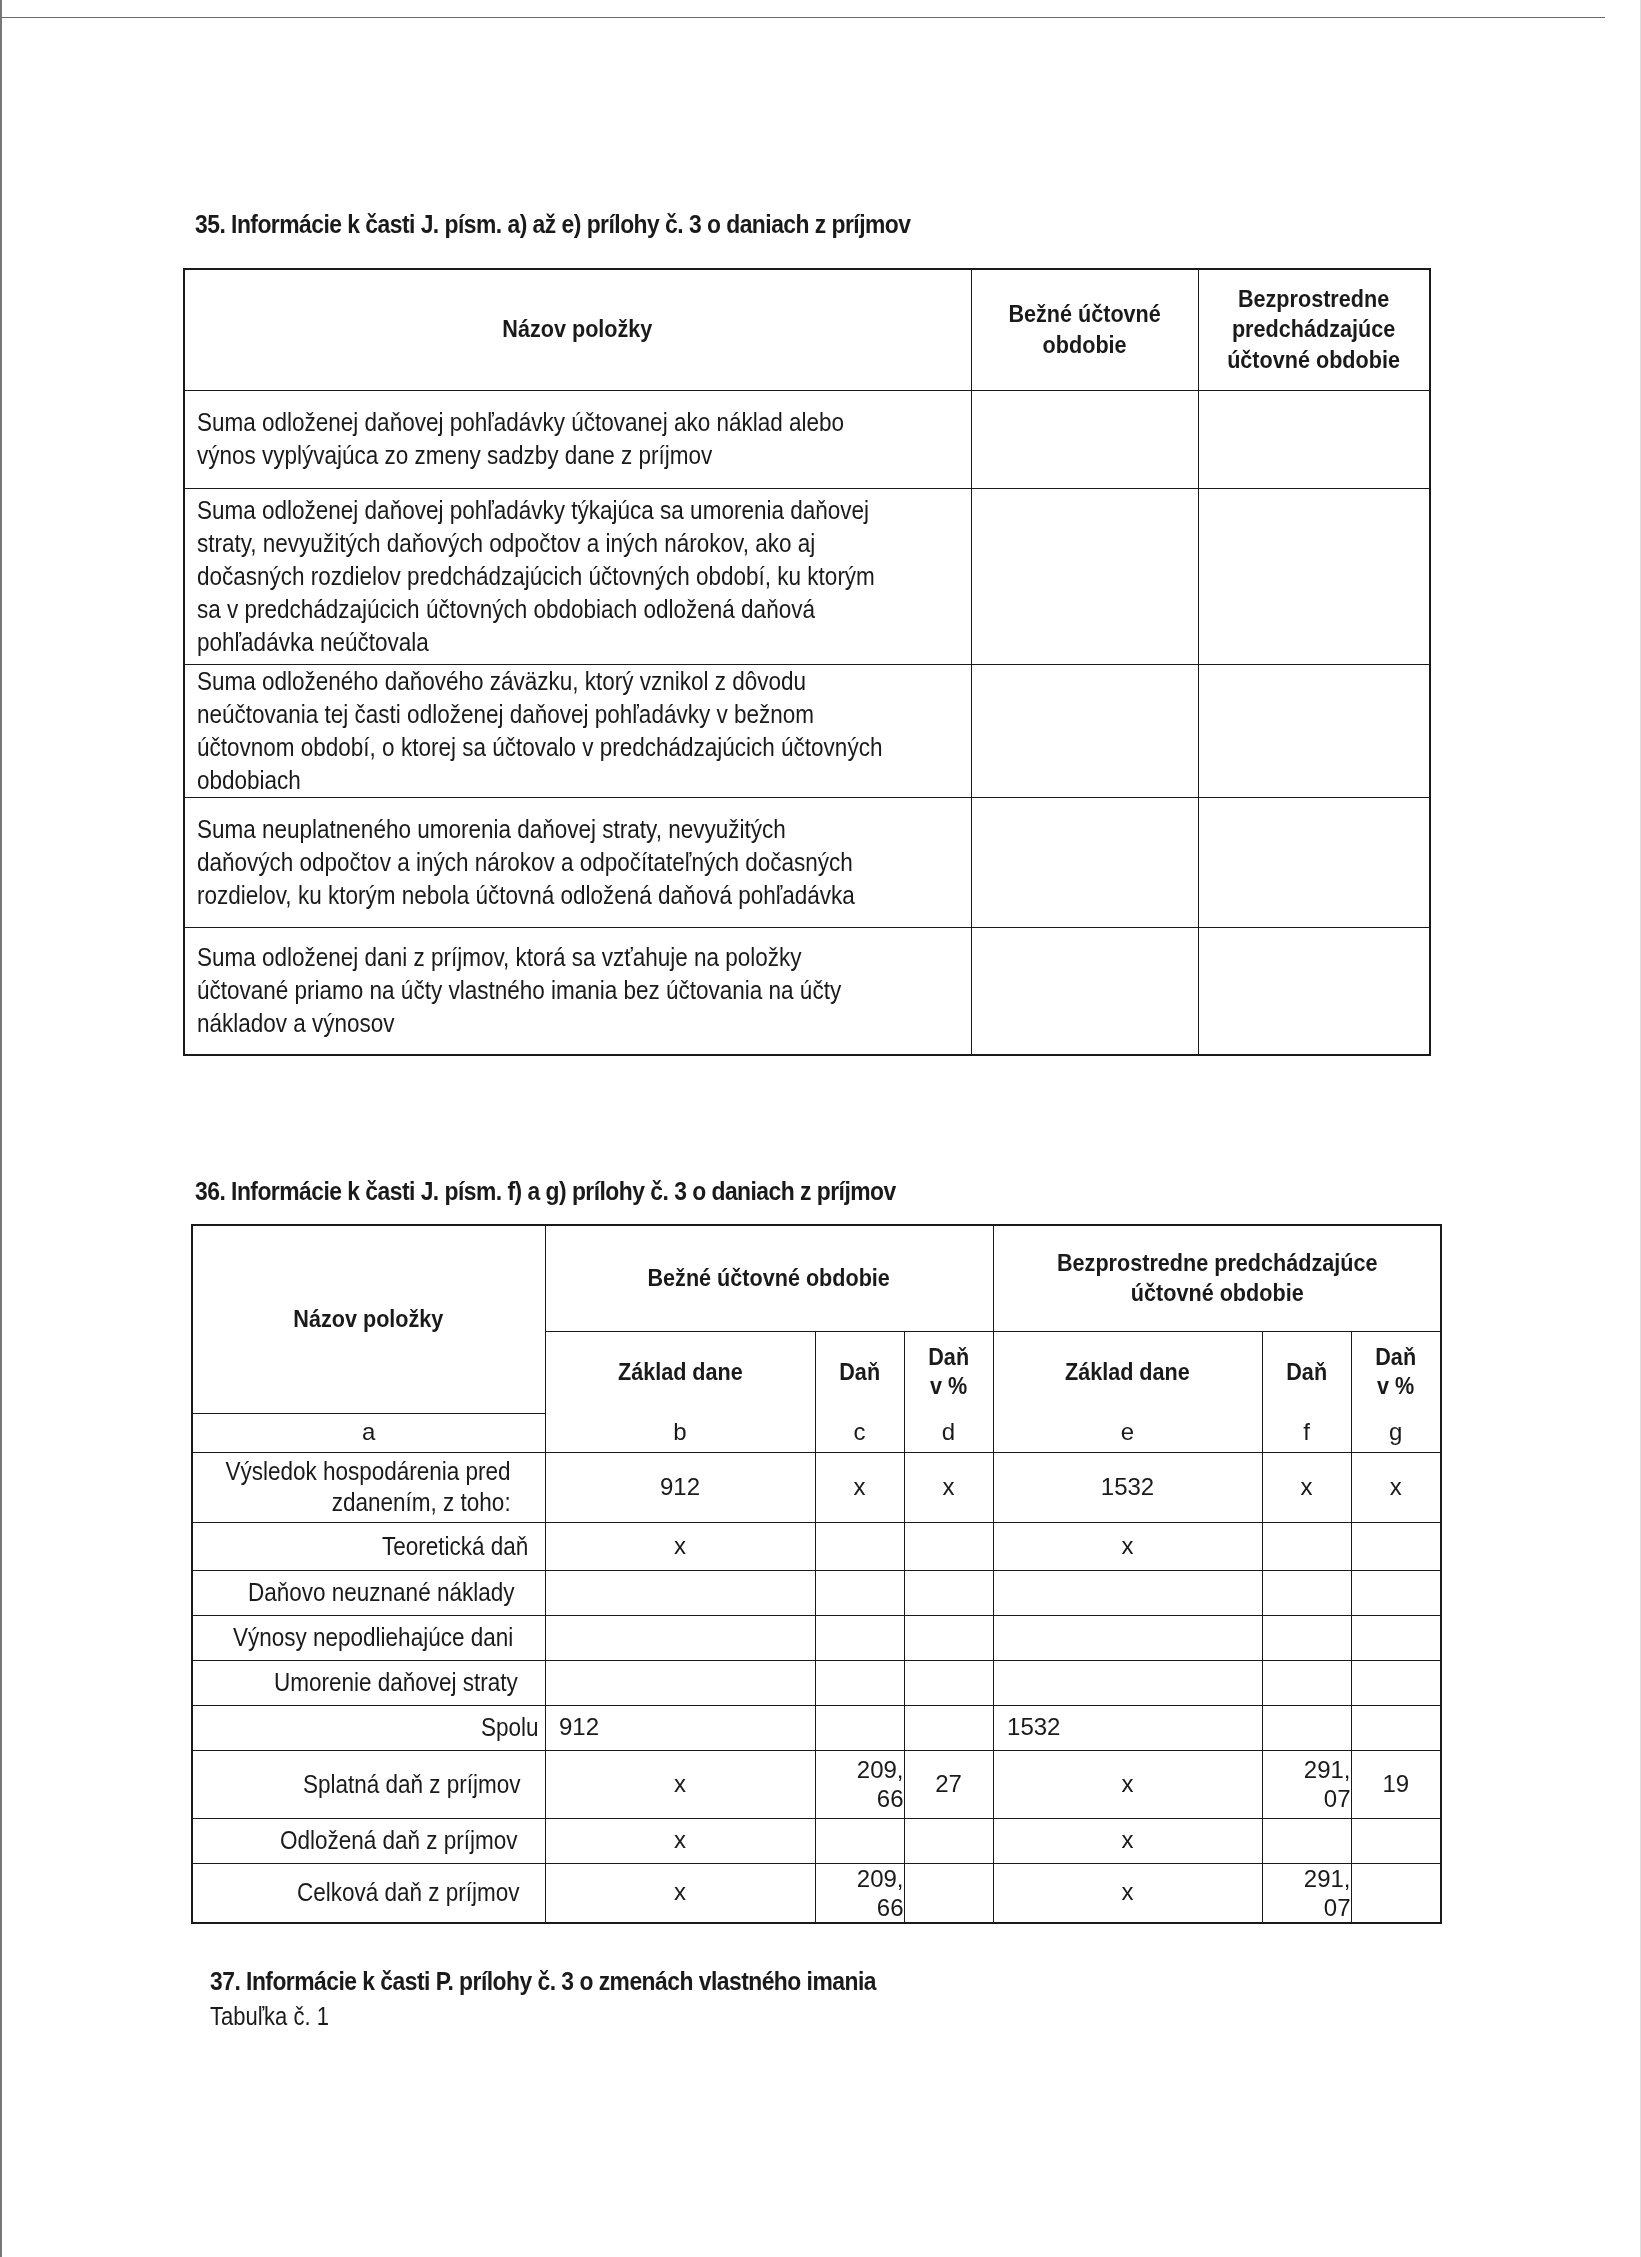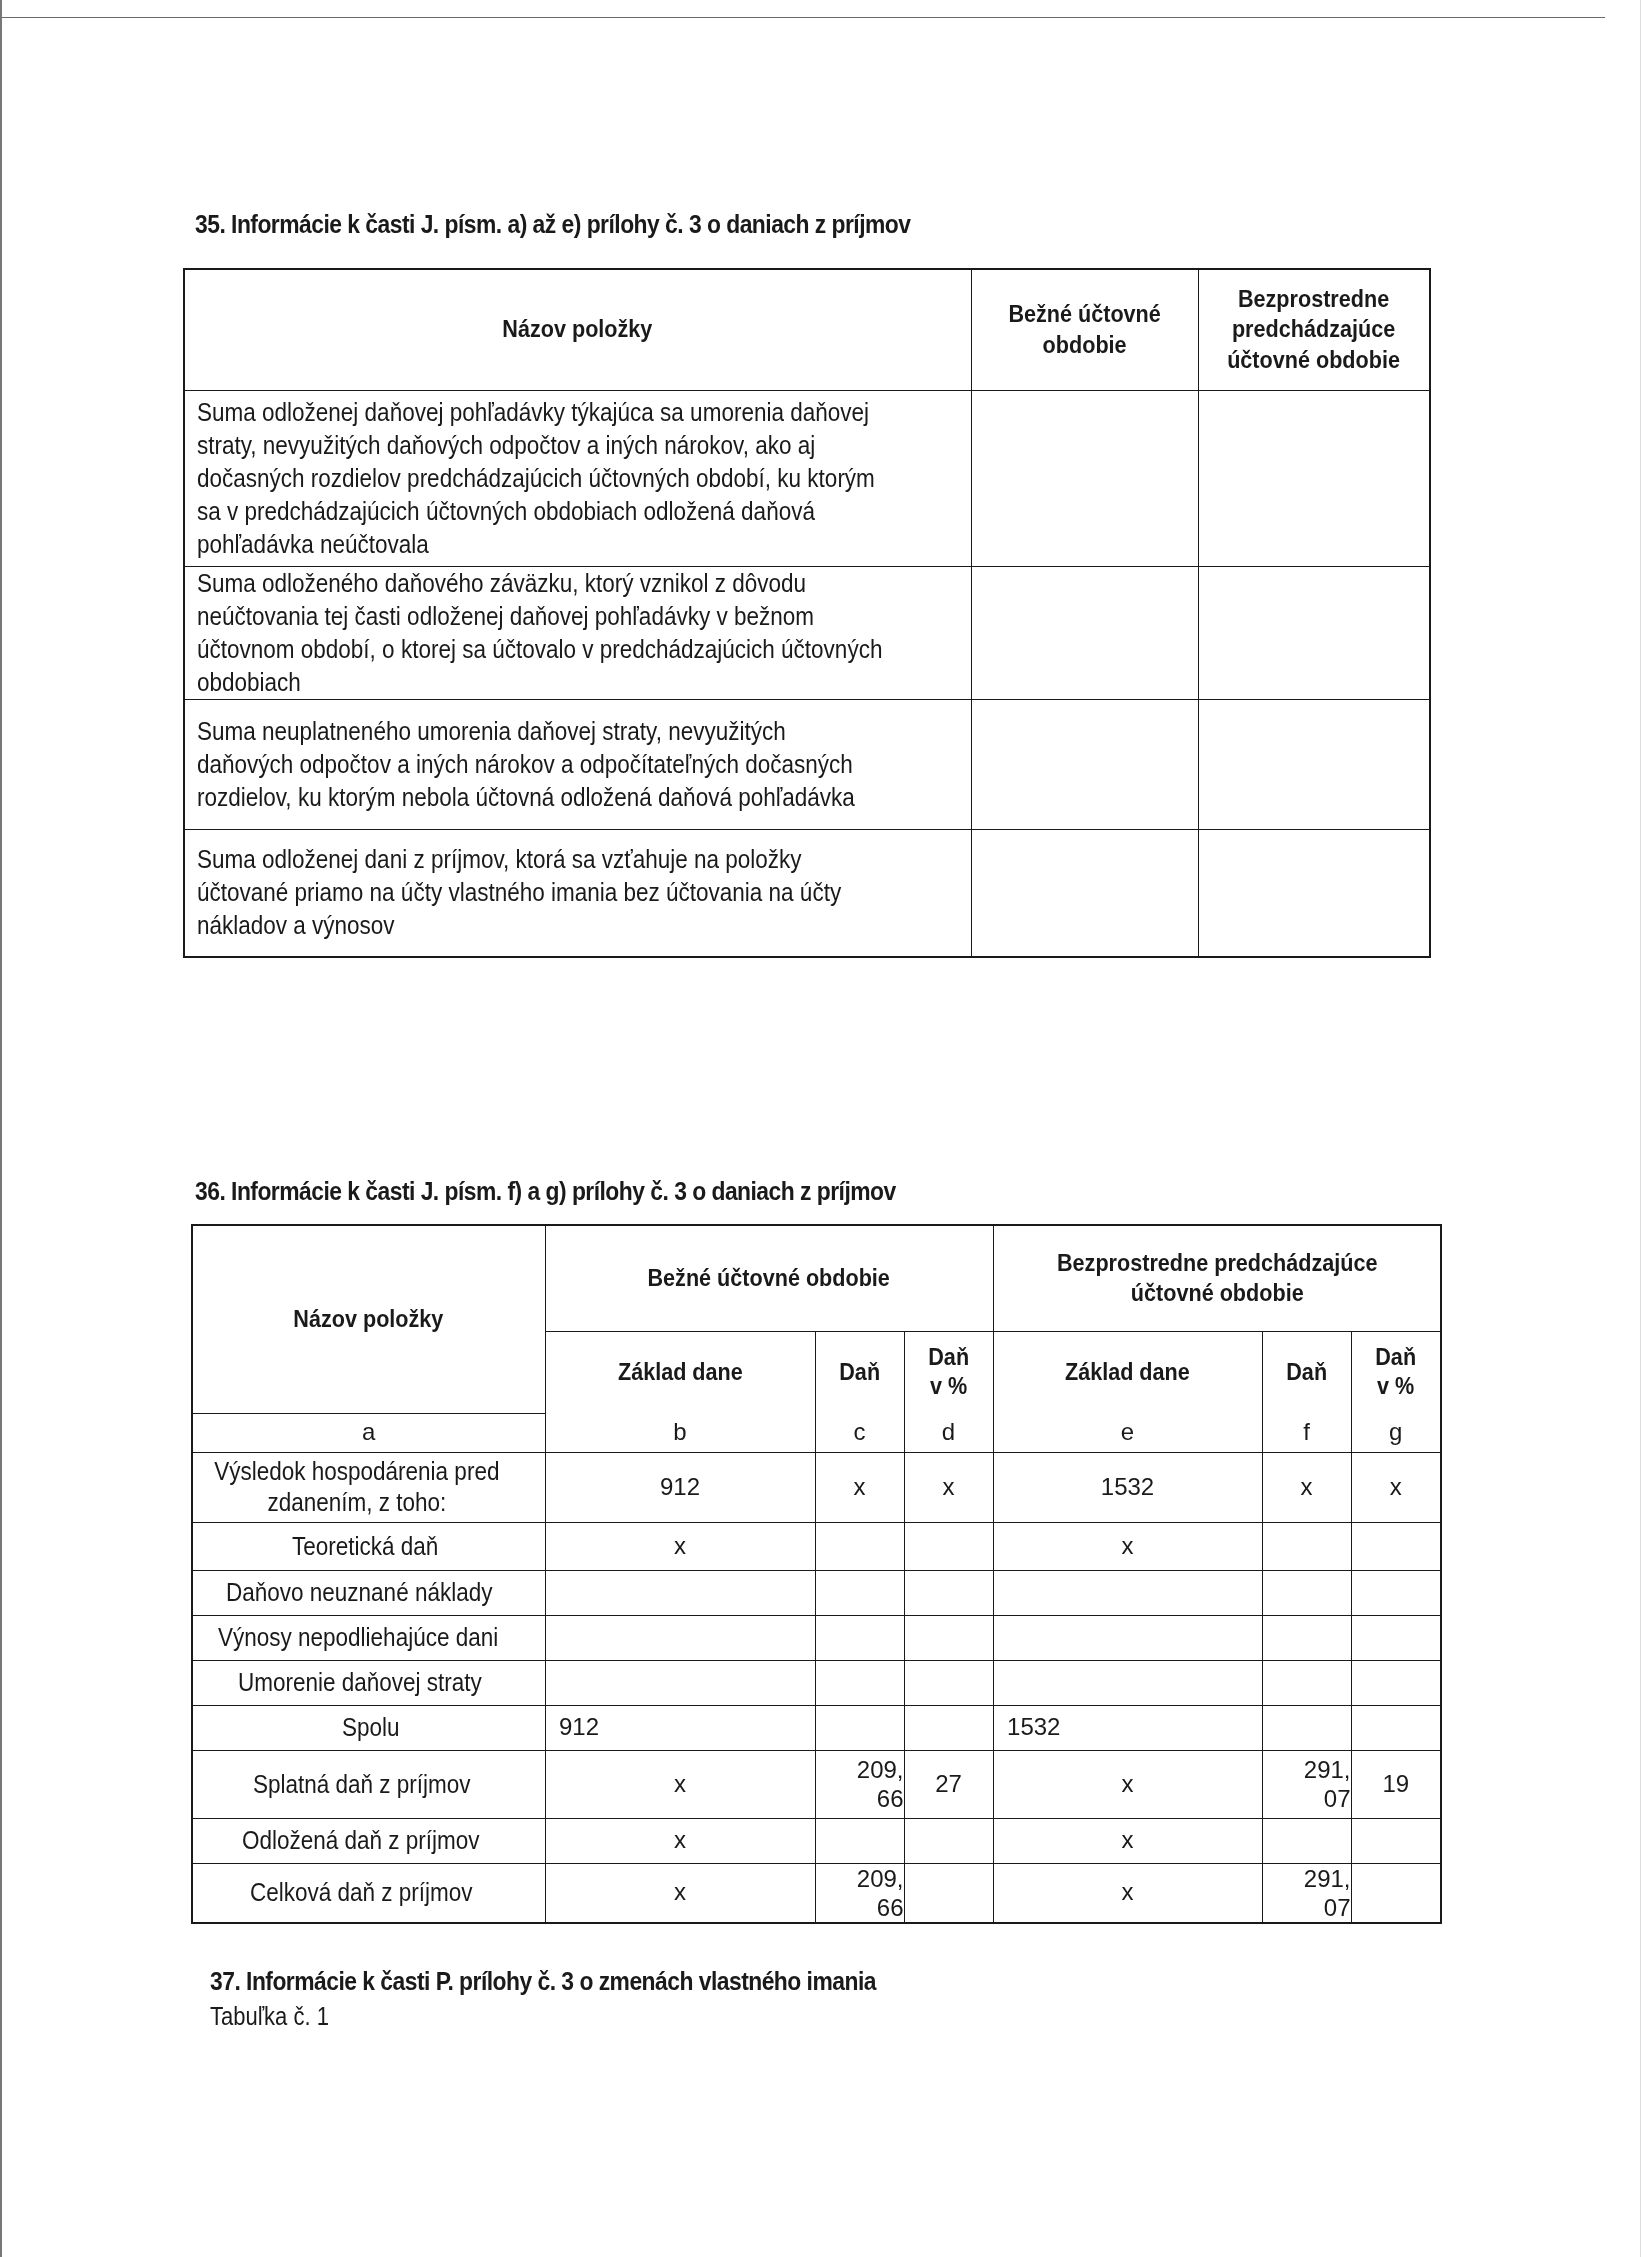--- a/index.html
+++ b/index.html
@@ -18,21 +18,21 @@
   .sub-title { position: absolute; font-size: 25px; transform: scaleX(0.88); transform-origin: left top; white-space: nowrap; }
   table { position: absolute; border-collapse: collapse; table-layout: fixed; }
   td, th { border: 1.9px solid #1a1a1a; padding: 0; font-size: 24px; line-height: 1.28; vertical-align: middle; }
   th { font-weight: bold; text-align: center; }
   .cond { display: inline-block; transform: scaleX(0.9); transform-origin: left center; }
   .condc { display: inline-block; transform: scaleX(0.9); transform-origin: center center; }
   #t35 { left: 183px; top: 268px; width: 1246px; border: 2.9px solid #1a1a1a; }
   #t35 td.name { text-align: left; padding: 0 7.7px 0 11.6px; font-size: 25px; line-height: 33px; }
   #t36 { left: 191px; top: 1224px; width: 1249px; border: 2.9px solid #1a1a1a; }
   #t36 td { text-align: center; }
-  #t36 td.name { text-align: center; padding-left: 9.7px; font-size: 25px; line-height: 31px; }
+  #t36 td.name { text-align: right; padding-left: 9.7px; font-size: 25px; line-height: 31px; }
   #t36 td.left { text-align: left; padding-left: 13.5px; }
   #t36 td.num2 { text-align: right; padding-left: 5px; line-height: 29px; }
   .letter { font-weight: normal; font-size: 24px; }
 </style>
 </head>
 <body>
 
 <div class="scan-edge-top"></div>
 <div class="scan-edge-left"></div>
 <div class="scan-edge-right"></div>
@@ -43,20 +43,25 @@
   <colgroup>
       <col style="width:787px">
       <col style="width:227px">
       <col style="width:232px">
     </colgroup>
   <tbody>
       <tr style="height:121px">
     <th><span class="condc">Názov položky</span></th>
     <th style="padding:0 17.4px"><span class="condc">Bežné účtovné obdobie</span></th>
     <th style="padding:0 9.7px"><span class="condc">Bezprostredne predchádzajúce účtovné obdobie</span></th>
+  </tr>
+  <tr style="height:98px">
+    <td class="name"><span class="cond">Suma odloženej daňovej pohľadávky účtovanej ako náklad alebo výnos vyplývajúca zo zmeny sadzby dane z príjmov</span></td>
+    <td></td>
+    <td></td>
   </tr>
   <tr style="height:176px">
     <td class="name"><span class="cond">Suma odloženej daňovej pohľadávky týkajúca sa umorenia daňovej straty, nevyužitých daňových odpočtov a iných nárokov, ako aj dočasných rozdielov predchádzajúcich účtovných období, ku ktorým sa v predchádzajúcich účtovných obdobiach odložená daňová pohľadávka neúčtovala</span></td>
     <td></td>
     <td></td>
   </tr>
   <tr style="height:133px">
     <td class="name"><span class="cond">Suma odloženého daňového záväzku, ktorý vznikol z dôvodu neúčtovania tej časti odloženej daňovej  pohľadávky v bežnom účtovnom období, o ktorej sa účtovalo v predchádzajúcich účtovných obdobiach</span></td>
     <td></td>
     <td></td>

